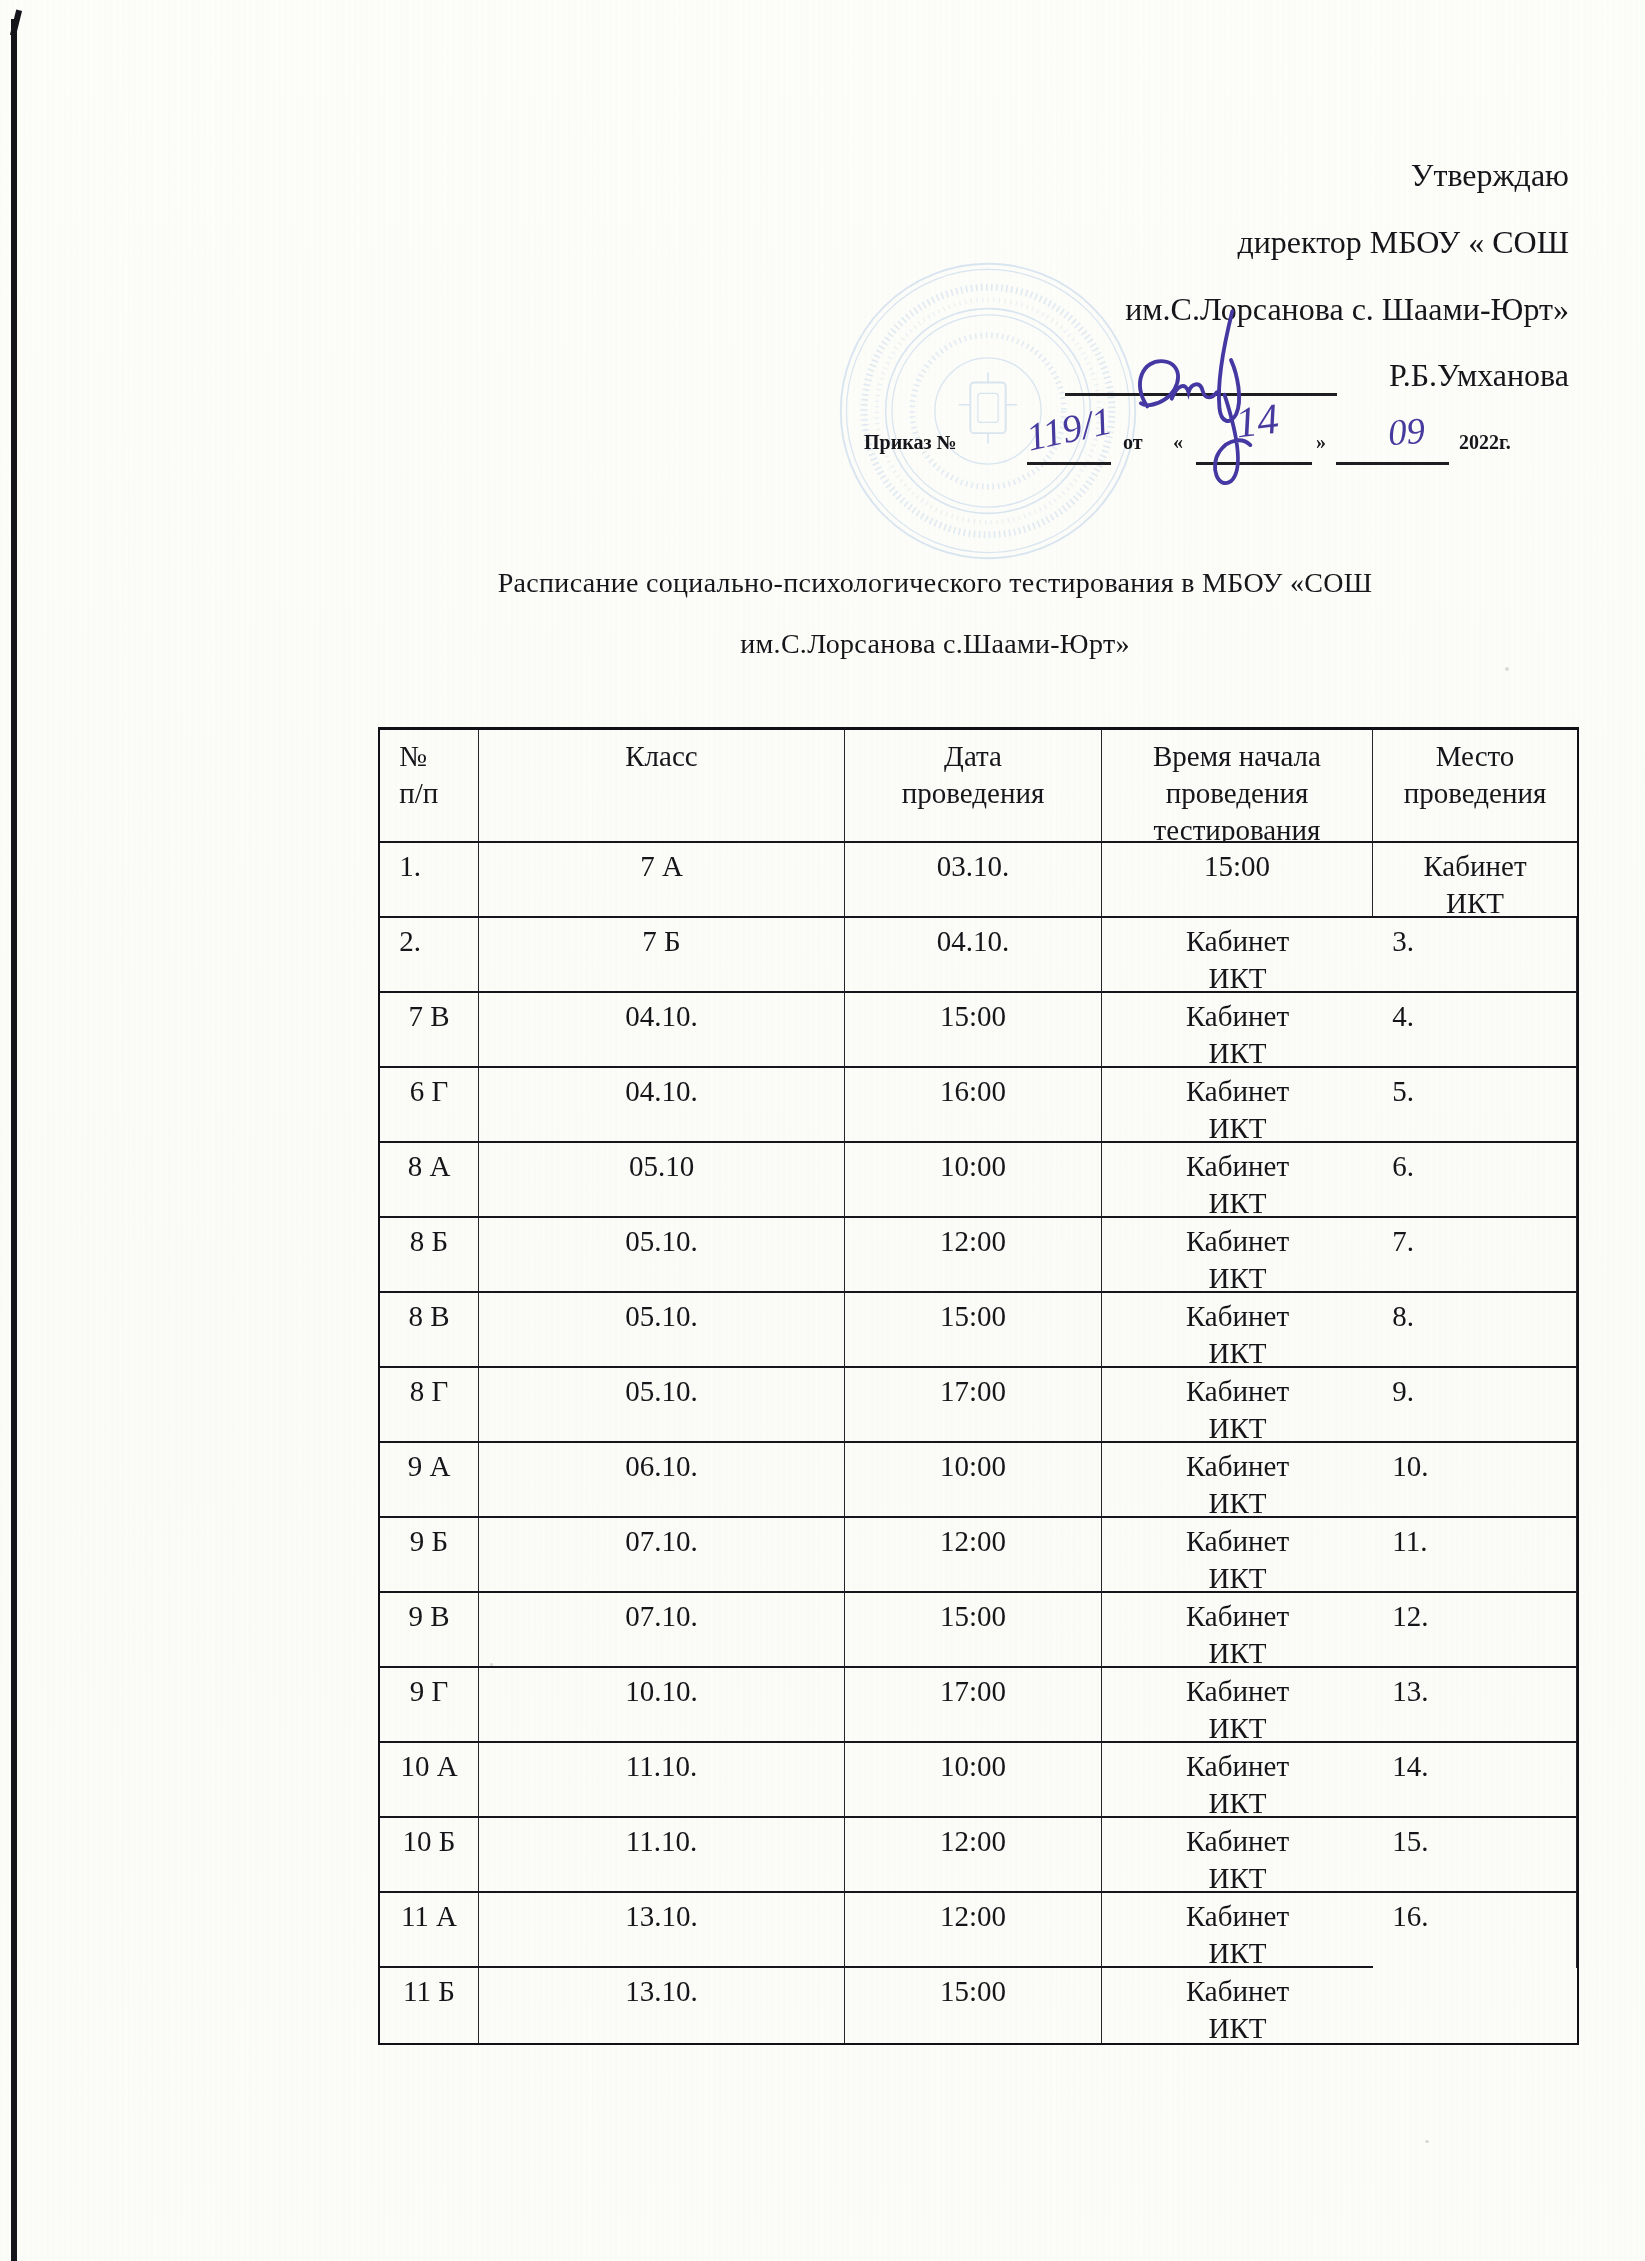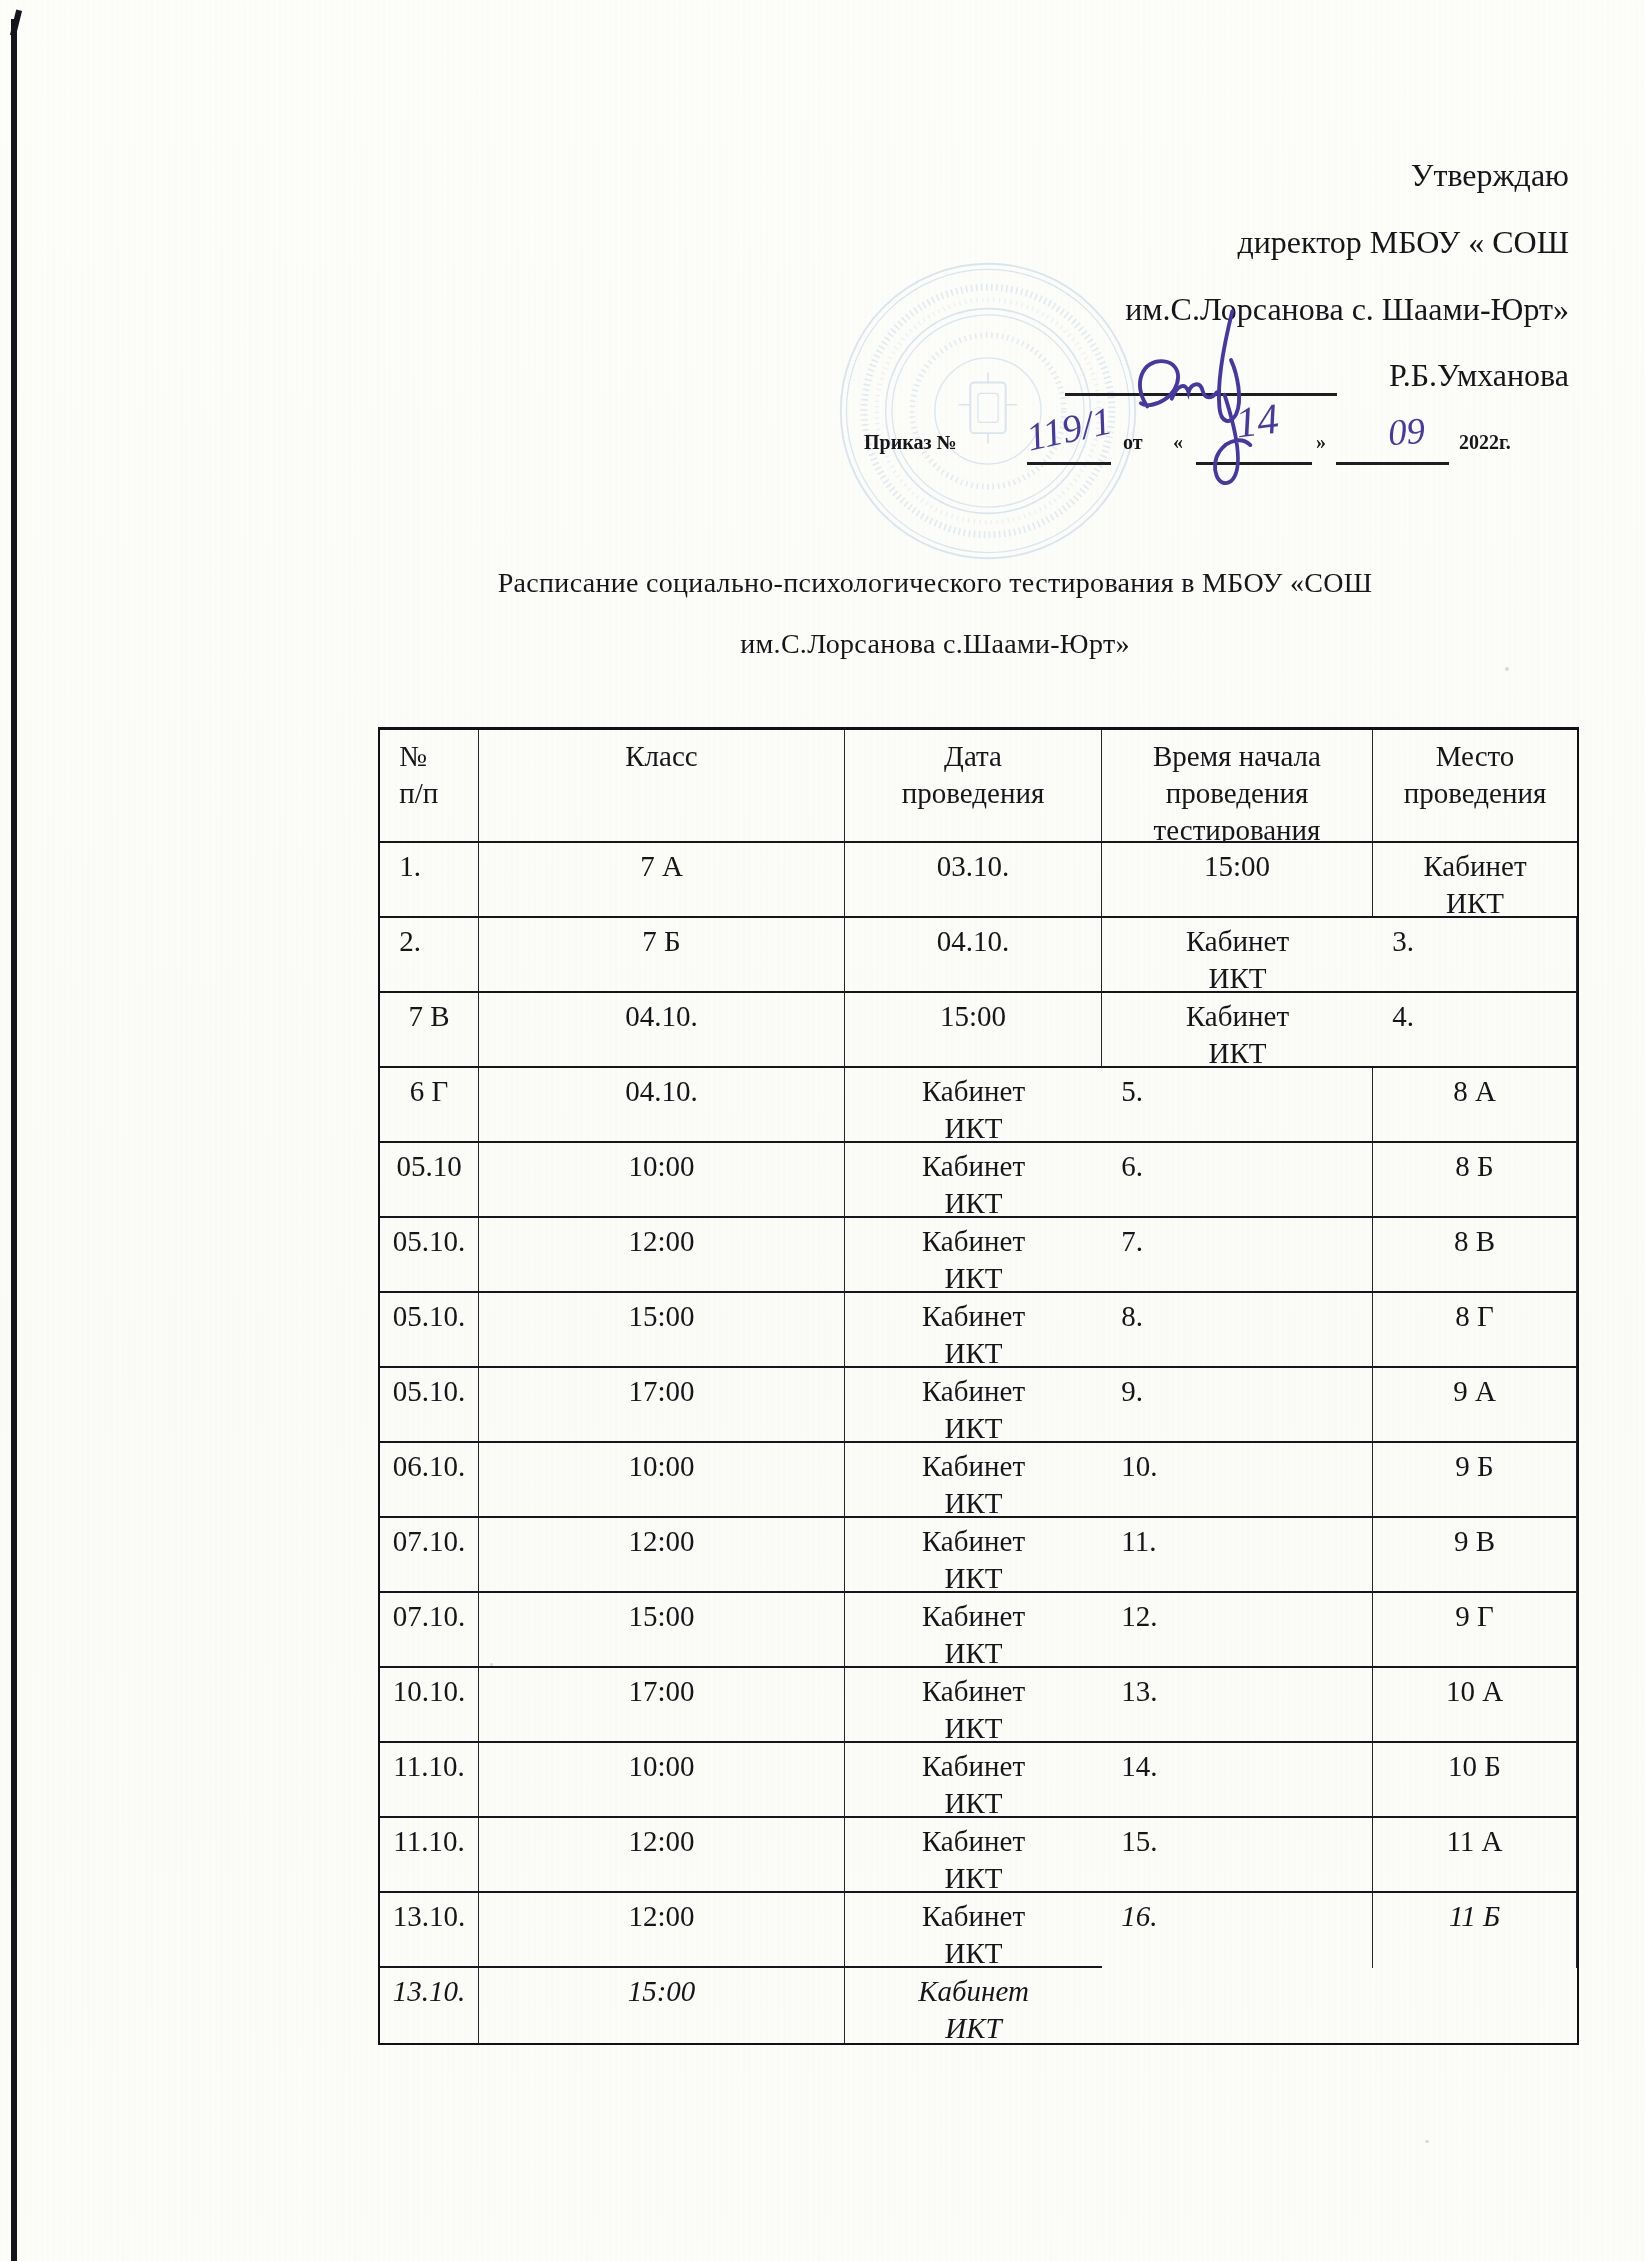--- a/index.html
+++ b/index.html
@@ -68,21 +68,21 @@
     box-sizing:border-box;
     border-right:1.9px solid #24242b;
     border-bottom:2.6px solid #15151c;
     font-size:29px;line-height:37px;
     text-align:center;padding-top:4.5px;
     overflow:hidden;
   }
   .td.th{padding-top:7.7px;}
   .td.col-num{text-align:left;padding-left:19.3px;}
   .td.lastcol{border-right:none;}
-  .td.lastrow{border-bottom:none;font-style:italic;}
+  .td.lastrow{border-bottom:none;}
 
   .speck{position:absolute;background:rgba(60,60,70,.18);border-radius:50%;z-index:1;}
 </style>
 </head>
 <body>
 
 <div id="page">
 
   <div class="scan-line"></div>
   <div class="scan-line-top"></div>
@@ -151,20 +151,21 @@
       <div class="td col-date">04.10.</div>
       <div class="td col-place lastcol">Кабинет<br>ИКТ</div>
       <div class="td col-num">3.</div>
       <div class="td col-class">7 В</div>
       <div class="td col-date">04.10.</div>
       <div class="td col-time">15:00</div>
       <div class="td col-place lastcol">Кабинет<br>ИКТ</div>
       <div class="td col-num">4.</div>
       <div class="td col-class">6 Г</div>
       <div class="td col-date">04.10.</div>
+      <div class="td col-time">16:00</div>
       <div class="td col-place lastcol">Кабинет<br>ИКТ</div>
       <div class="td col-num">5.</div>
       <div class="td col-class">8 А</div>
       <div class="td col-date">05.10</div>
       <div class="td col-time">10:00</div>
       <div class="td col-place lastcol">Кабинет<br>ИКТ</div>
       <div class="td col-num">6.</div>
       <div class="td col-class">8 Б</div>
       <div class="td col-date">05.10.</div>
       <div class="td col-time">12:00</div>

